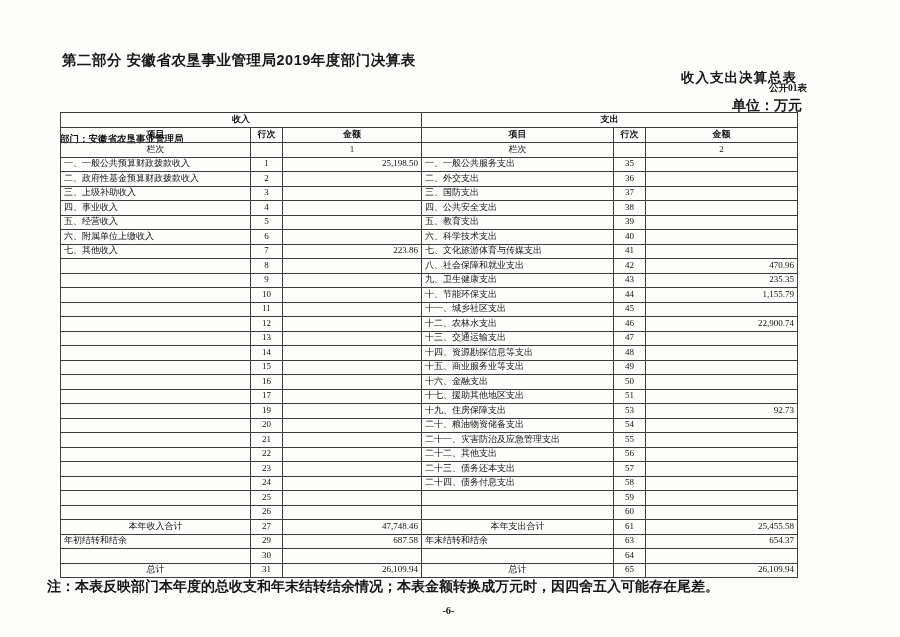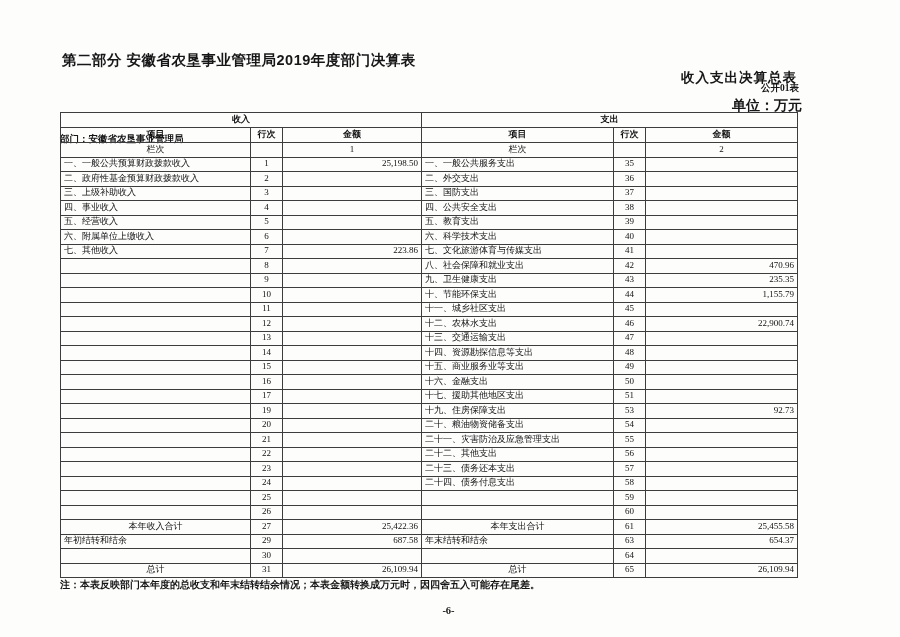--- a/index.html
+++ b/index.html
@@ -11,39 +11,39 @@
   .page{position:absolute;left:0;top:0;width:900px;height:637px;background:#fdfdfc;padding-left:7px;}
   .title1{
     position:absolute;left:62px;top:51px;font-size:14.5px;font-weight:bold;
     font-family:"Liberation Sans","DejaVu Sans",sans-serif;letter-spacing:0.5px;white-space:nowrap;
   }
   .title2{
     position:absolute;left:60px;top:69px;width:737px;text-align:right;
     font-size:13.5px;font-weight:bold;
     font-family:"Liberation Sans","DejaVu Sans",sans-serif;letter-spacing:1px;
   }
-  .code-line{position:absolute;right:108px;top:82px;font-size:9.5px;font-weight:bold;}
+  .code-line{position:absolute;right:100px;top:82px;font-size:9.5px;font-weight:bold;}
   .unit-line{position:absolute;right:105px;top:97px;font-size:14px;font-weight:bold;font-family:Liberation Mono, monospace;}
   .dept-line{position:absolute;left:60px;top:97px;font-size:9.5px;font-weight:bold;margin-top:36px;}
   table.acct{
     position:absolute;left:60px;top:112px;width:737px;
     border-collapse:collapse;table-layout:fixed;
   }
   table.acct td,table.acct th{
     border:1px solid #3d3d3d;font-size:9px;line-height:1.1;
     padding:0 3px;overflow:hidden;white-space:nowrap;height:13.5px;
     font-weight:normal;color:#111;
   }
   table.acct thead th{height:14px;text-align:center;font-weight:bold;}
   td.item{text-align:left;}
   td.num{text-align:center;}
   td.amt{text-align:right;padding-right:4px;}
   td.total{text-align:center;font-weight:bold;}
   .note{
-    position:absolute;left:60px;top:578px;font-size:10px;font-weight:bold;
+    position:absolute;left:47px;top:578px;font-size:14px;font-weight:bold;
     white-space:nowrap;
   }
   .pageno{
     position:absolute;left:80px;top:605px;width:737px;text-align:center;
     font-size:10.5px;font-weight:bold;
   }
 </style>
 </head>
 <body>
 
@@ -283,21 +283,21 @@
           <td class="item"></td>
           <td class="num">26</td>
           <td class="amt"></td>
           <td class="item"></td>
           <td class="num">60</td>
           <td class="amt"></td>
         </tr>
         <tr>
           <td class="item total">本年收入合计</td>
           <td class="num">27</td>
-          <td class="amt">25,422.36</td>
+          <td class="amt">47,748.46</td>
           <td class="item total">本年支出合计</td>
           <td class="num">61</td>
           <td class="amt">25,455.58</td>
         </tr>
         <tr>
           <td class="item">年初结转和结余</td>
           <td class="num">29</td>
           <td class="amt">687.58</td>
           <td class="item">年末结转和结余</td>
           <td class="num">63</td>

